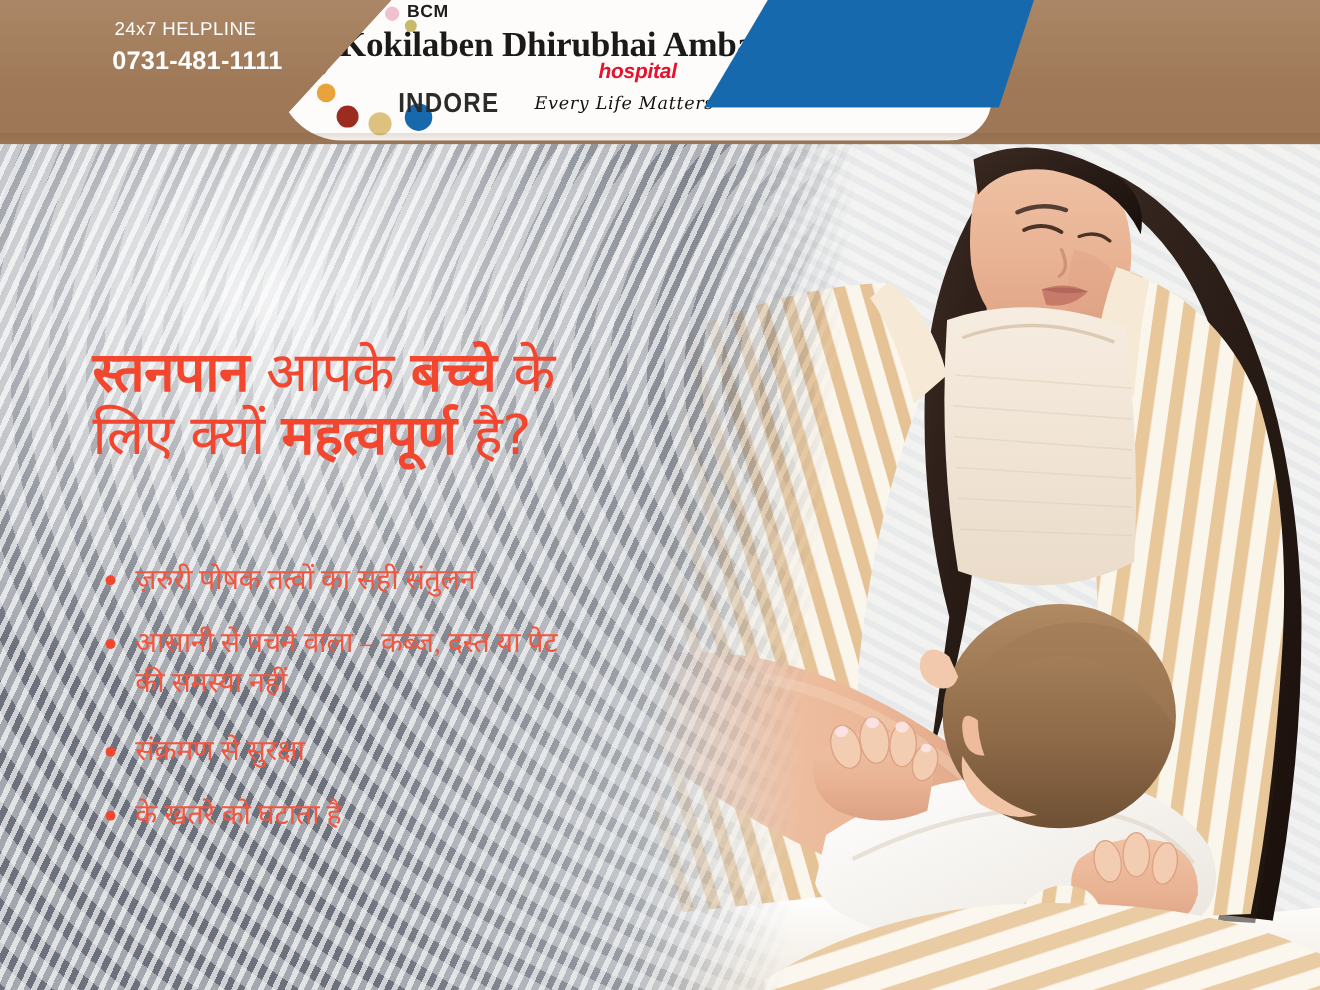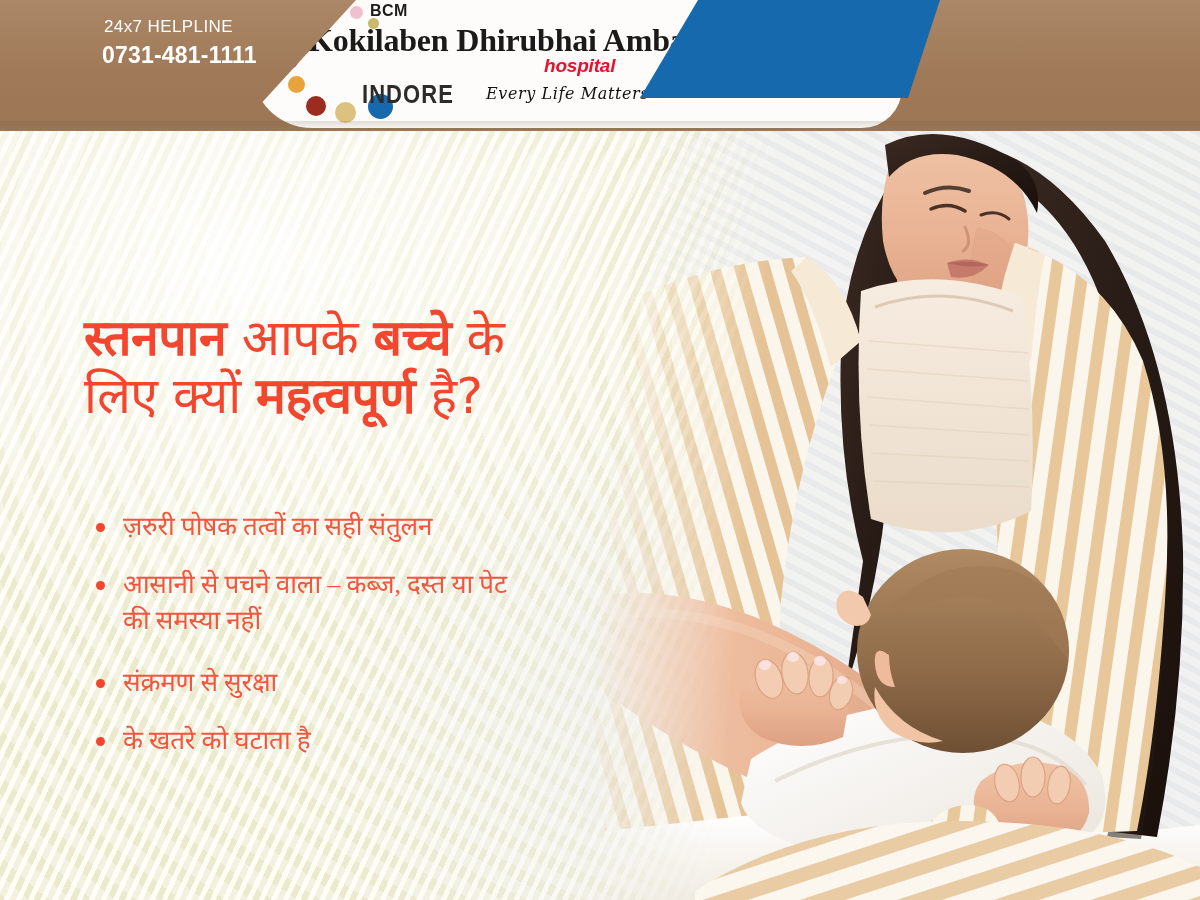--- a/index.html
+++ b/index.html
@@ -83,21 +83,21 @@
     font-size:17px;color:#ffffff;letter-spacing:0.4px;white-space:nowrap;
   }
   .helpline-number{
     position:absolute;left:102px;top:42px;
     font-size:23px;font-weight:bold;color:#ffffff;letter-spacing:0.2px;white-space:nowrap;text-align:center;
   }
 
   
   .body-area{
     position:absolute;left:0;top:131px;width:1200px;height:769px;
-    background:#fef9c3;
+    background:#0f172a;
     overflow:hidden;
   }
   .tex-a{
     position:absolute;left:-200px;top:-200px;width:1700px;height:1300px;
     background:repeating-linear-gradient(115deg,
       rgba(255,255,255,0.95) 0px, rgba(255,255,255,0.95) 5px,
       rgba(214,216,218,0.55) 5px, rgba(214,216,218,0.55) 11px);
     opacity:0.85;
   }
   .tex-b{

